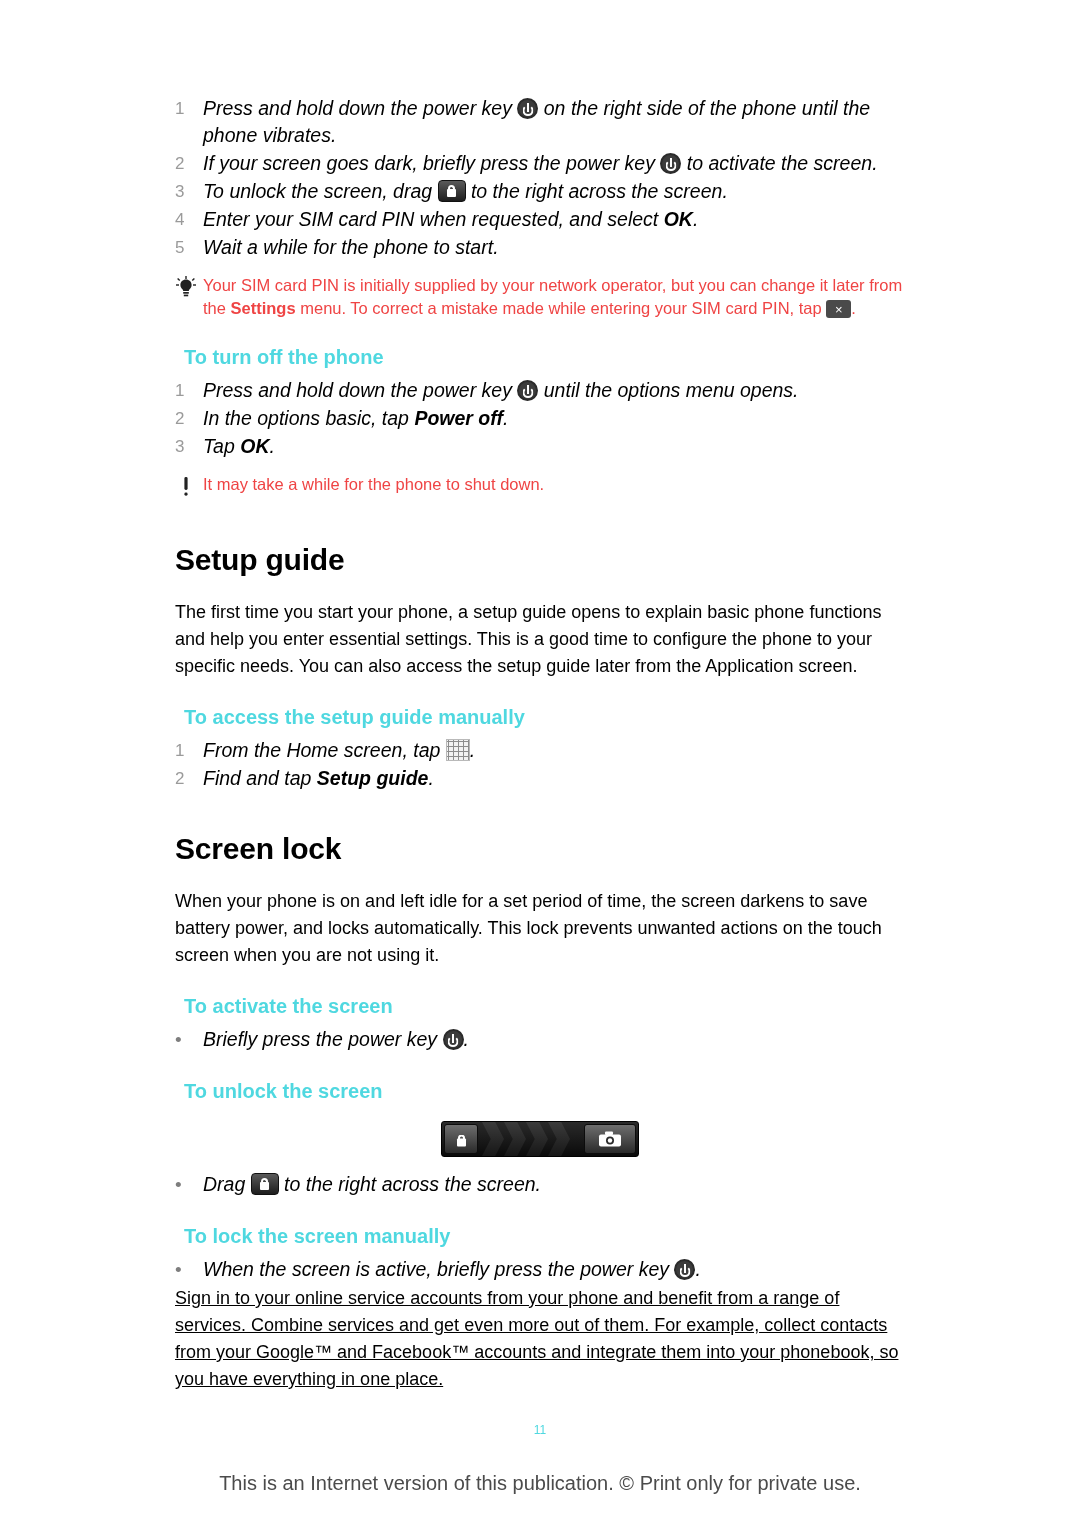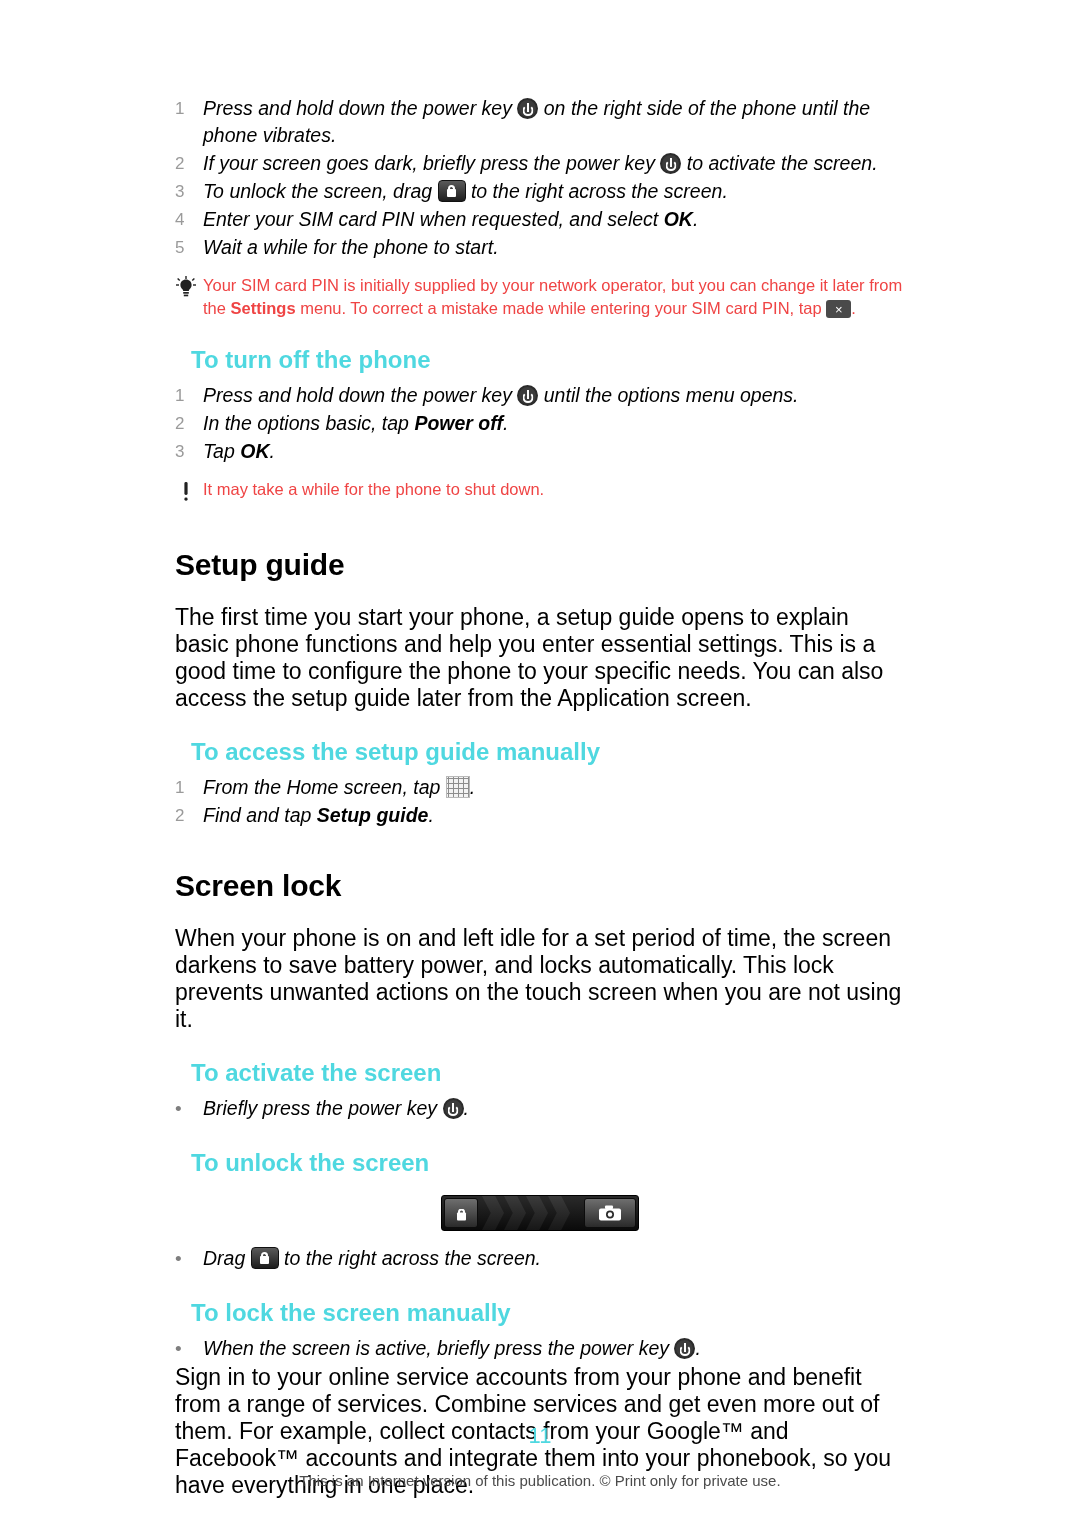--- a/index.html
+++ b/index.html
@@ -78,31 +78,31 @@
   }
 
   
   h1.sec {
     font-size: 30px;
     font-weight: bold;
     margin: 40px 0 22px 0;
     letter-spacing: -0.2px;
   }
   h2.sub {
-    font-size: 24px;
+    font-size: 20px;
     font-weight: bold;
     color: #4fd8e0;
-    margin: 26px 0 8px 16px;
+    margin: 26px 0 8px 9px;
   }
   p.body {
-    font-size: 23px;
+    font-size: 18px;
     line-height: 27px;
     margin: 0 0 22px 0;
   }
-  p.body:last-child { margin-bottom: 0; }
+  p.body:last-child { margin-bottom: 0; text-decoration: underline; }
 
   b { font-weight: bold; }
 
   
   .ic {
     display: inline-block;
     vertical-align: -4px;
     position: relative;
   }
   .ic-power {
@@ -240,29 +240,29 @@
     left: 50%; top: 50%;
     transform: translate(-50%,-50%);
   }
 
   
   .pagenum {
     position: absolute;
     left: 0; right: 0;
     top: 1423px;
     text-align: center;
-    font-size: 22px;
+    font-size: 12px;
     color: #4fd8e0;
   }
   .footer {
     position: absolute;
     left: 0; right: 0;
     top: 1472px;
     text-align: center;
-    font-size: 15px;
+    font-size: 20px;
     color: #4b4b4b;
   }
 </style>
 </head>
 <body>
 
 <div class="page">
   <div class="content">
 
     <div class="olist">

